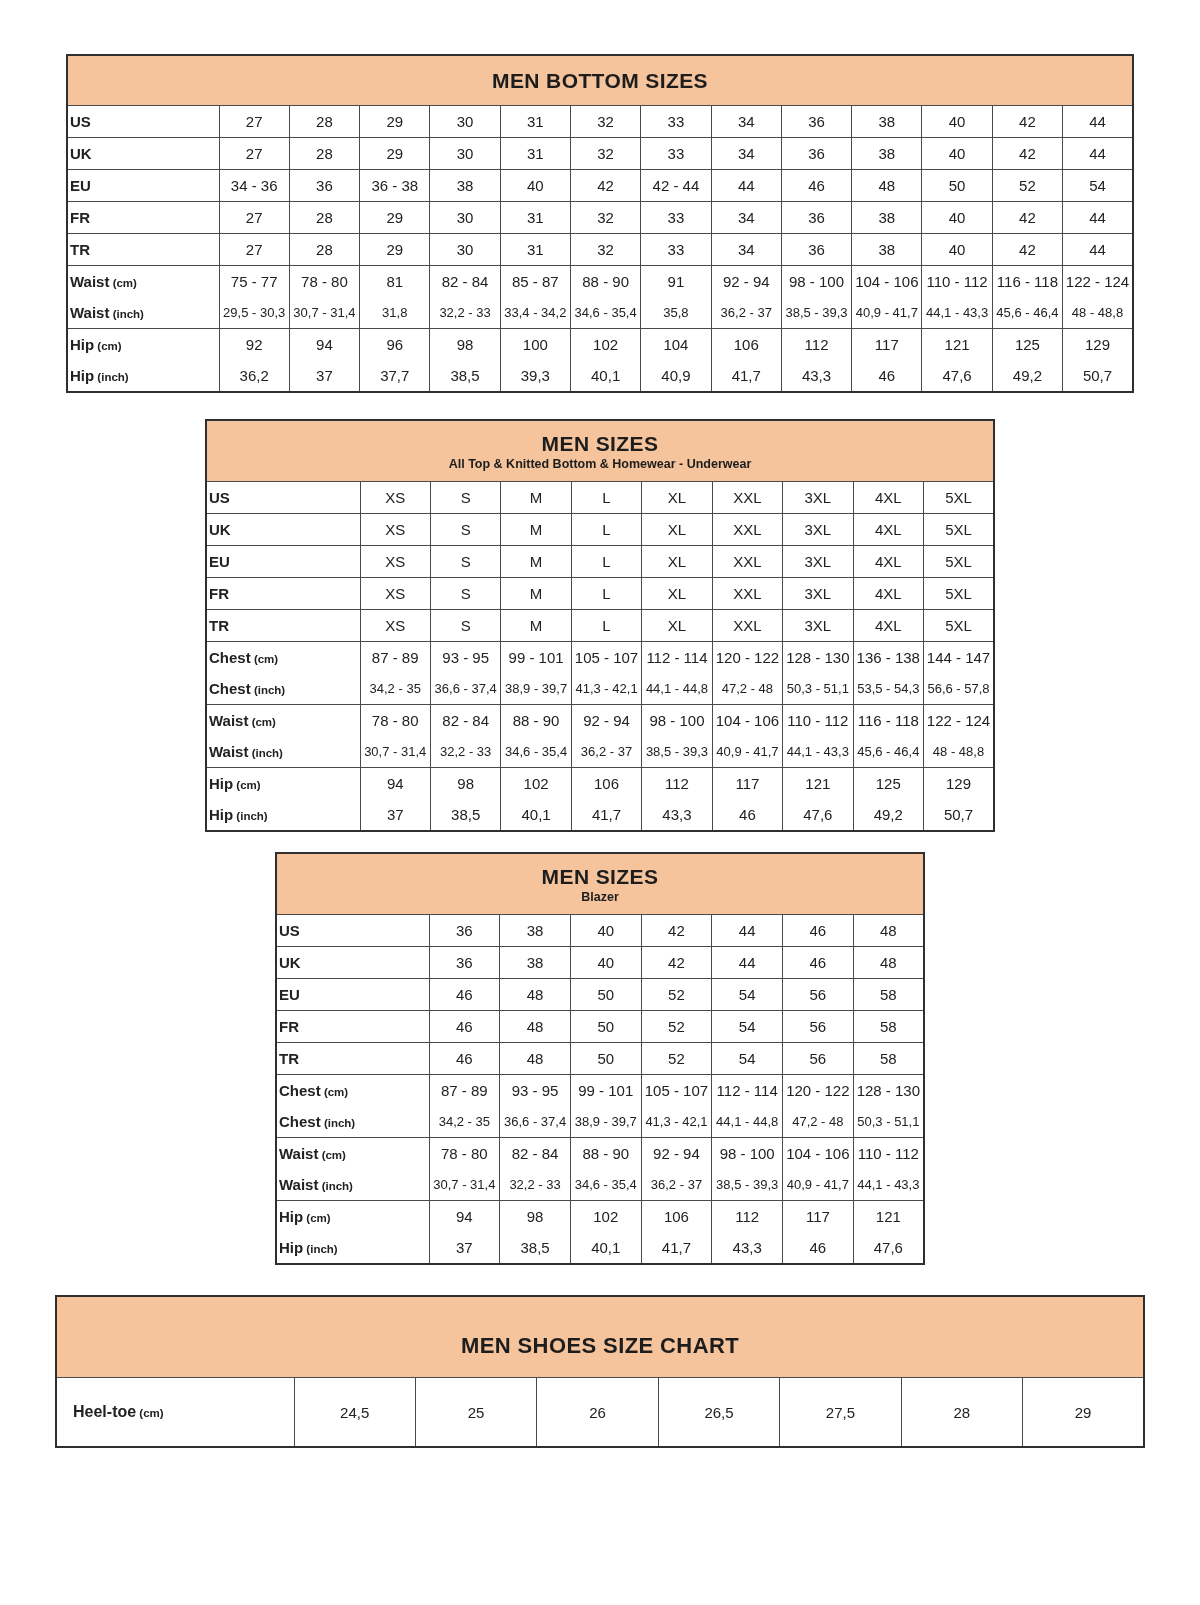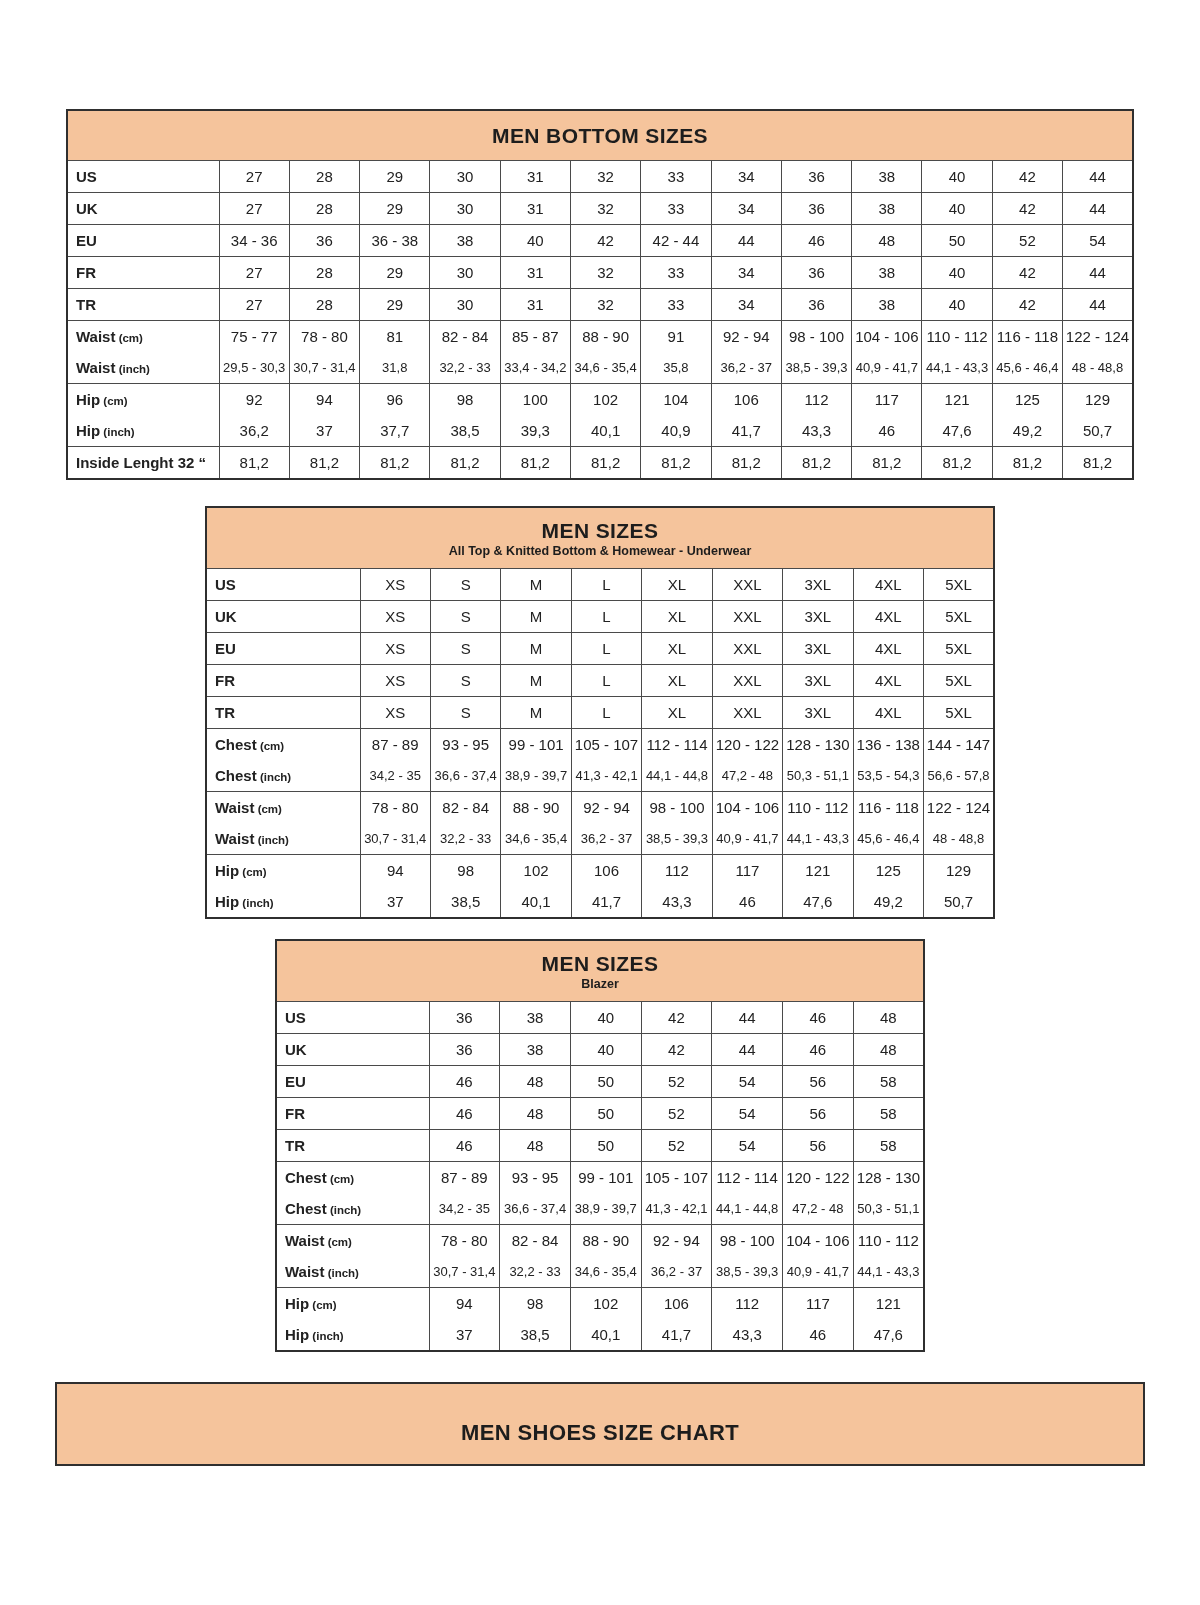--- a/index.html
+++ b/index.html
@@ -1,21 +1,21 @@
 <!DOCTYPE html>
 <html style="--header-bg: #F5C49C; --border-dark: #2F2F2F; --border-grid: #4A4A4A;"><head>
 <meta charset="utf-8">
 <style>
   html,body{margin:0;padding:0;}
   body{
     width:1200px;height:1605px;background:#ffffff;color:#222;
     font-family:"Liberation Sans", sans-serif;overflow:hidden;
   }
   section{display:flex;justify-content:center;}
-  .s1{margin-top:109px}
+  .s1{margin-top:54px}
   .s2{margin-top:26px}
   .s3{margin-top:20px}
   .s4{margin-top:30px}
 
   table{
     border-collapse:collapse;table-layout:fixed;background:#fff;
     border:2px solid var(--border-dark,#2f2f2f);
   }
   .t1{width:1068px}
   .t2{width:790px}
@@ -35,21 +35,21 @@
   .t1 td.head{padding:13px 0 12px}
   .t4 td.head{padding:36px 0 18px}
   .t4 .title{font-size:22px}
 
   td{border-left:1.5px solid var(--border-grid,#4a4a4a);}
   td:first-child{border-left:none}
   tr.sep td{border-top:1.5px solid var(--border-grid,#4a4a4a);}
   tr.nosep td{border-top:none}
 
   td.label{
-    padding:0 4px 0 8px;font-weight:bold;font-size:15px;
+    padding:0 4px 0 2px;font-weight:bold;font-size:15px;
     white-space:nowrap;overflow:hidden;
   }
   .unit{font-size:11.5px;font-weight:bold}
   td.val{text-align:center;font-size:15px;height:31px;padding:0 1px}
   td.val.small{font-size:13px}
   td.val.bold{font-weight:bold;font-size:16px}
 
   .t4 td.label{font-size:16px;padding-left:16px}
   .t4 tbody tr:nth-child(1) td{height:68px}
   .t4 tbody tr:nth-child(2) td{height:54px}
@@ -220,36 +220,20 @@
           <td class="val">39,3</td>
           <td class="val">40,1</td>
           <td class="val">40,9</td>
           <td class="val">41,7</td>
           <td class="val">43,3</td>
           <td class="val">46</td>
           <td class="val">47,6</td>
           <td class="val">49,2</td>
           <td class="val">50,7</td>
         </tr>
-        <tr class="sep">
-          <td class="label"><span>Inside Lenght 32 “</span></td>
-          <td class="val">81,2</td>
-          <td class="val">81,2</td>
-          <td class="val">81,2</td>
-          <td class="val">81,2</td>
-          <td class="val">81,2</td>
-          <td class="val">81,2</td>
-          <td class="val">81,2</td>
-          <td class="val">81,2</td>
-          <td class="val">81,2</td>
-          <td class="val">81,2</td>
-          <td class="val">81,2</td>
-          <td class="val">81,2</td>
-          <td class="val">81,2</td>
-        </tr>
       </tbody>
   </table>
 </section>
 
 <section class="s2">
   <table class="t2">
       <colgroup>
         <col class="label-col">
         <col>
         <col>
@@ -554,15 +538,25 @@
         <col>
       </colgroup>
     <thead>
       <tr>
         <td class="head" colspan="8">
           <div class="title">MEN SHOES SIZE CHART</div>
         </td>
       </tr>
     </thead>
     <tbody>
+        <tr class="sep">
+          <td class="label"><span>Heel-toe</span><span class="unit"> (cm)</span></td>
+          <td class="val">24,5</td>
+          <td class="val">25</td>
+          <td class="val">26</td>
+          <td class="val">26,5</td>
+          <td class="val">27,5</td>
+          <td class="val">28</td>
+          <td class="val">29</td>
+        </tr>
       </tbody>
   </table>
 </section>
 
 </body></html>

